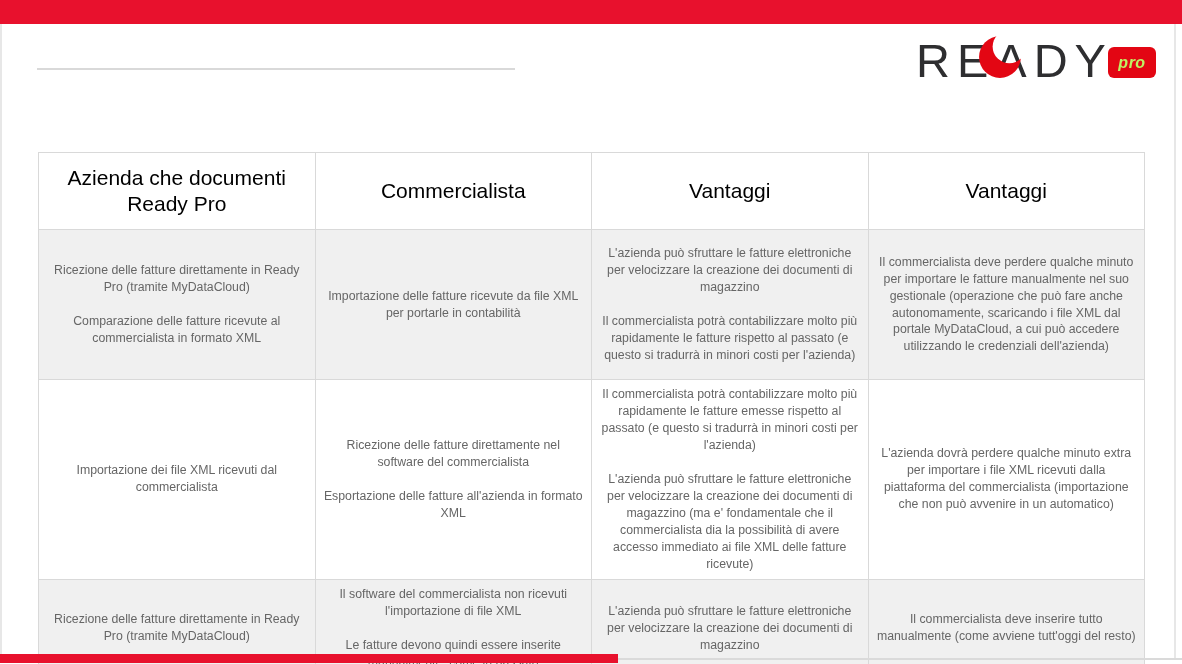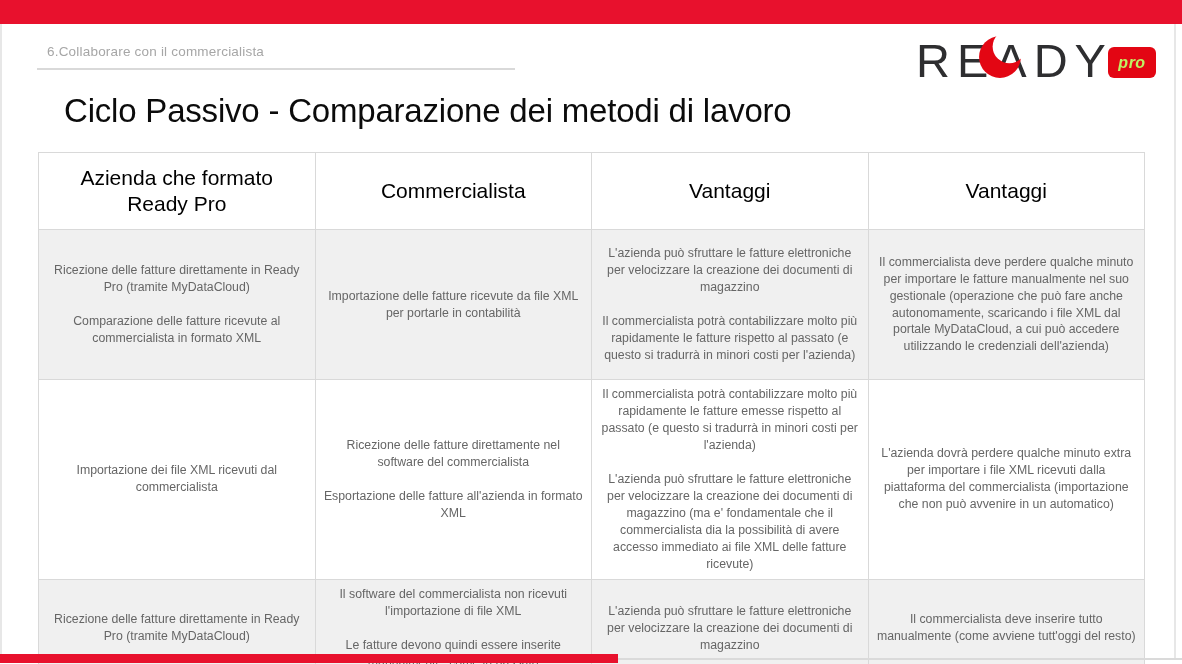--- a/index.html
+++ b/index.html
@@ -64,43 +64,41 @@
   table.cmp td p + p { margin-top:17px; }
 </style>
 </head>
 <body>
 
 <div class="slide">
   <div class="top-bar"></div>
   <div class="edge-left"></div>
   <div class="edge-right"></div>
 
-  <div class="breadcrumb">6.Collaborare con il commercialista</div>
   <div class="breadcrumb-rule"></div>
 
   <div class="logo">
     <span class="logo-word">READY</span>
     <svg class="logo-swoosh" width="50" height="46" viewBox="0 0 44 44">
       <defs>
         <mask id="crescent-mask">
           <rect x="-6" y="-6" width="56" height="56" fill="#ffffff"></rect>
           <circle cx="30" cy="12" r="16" fill="#000000"></circle>
         </mask>
       </defs>
       <circle cx="21" cy="22" r="20" fill="#e30613" mask="url(#crescent-mask)"></circle>
     </svg>
     <span class="logo-badge">pro</span>
   </div>
 
-  <h1 class="title">Ciclo Passivo - Comparazione dei metodi di lavoro</h1>
 
   <table class="cmp">
     <thead>
       <tr>
-        <th>Azienda che formato Ready Pro</th>
+        <th>Azienda che documenti Ready Pro</th>
         <th>Commercialista</th>
         <th>Vantaggi</th>
         <th>Vantaggi</th>
       </tr>
     </thead>
     <tbody>
       <tr class="r1 alt">
         <td>
           <p>Ricezione delle fatture direttamente in Ready Pro (tramite MyDataCloud)</p>
           <p>Comparazione delle fatture ricevute al commercialista in formato XML</p>

